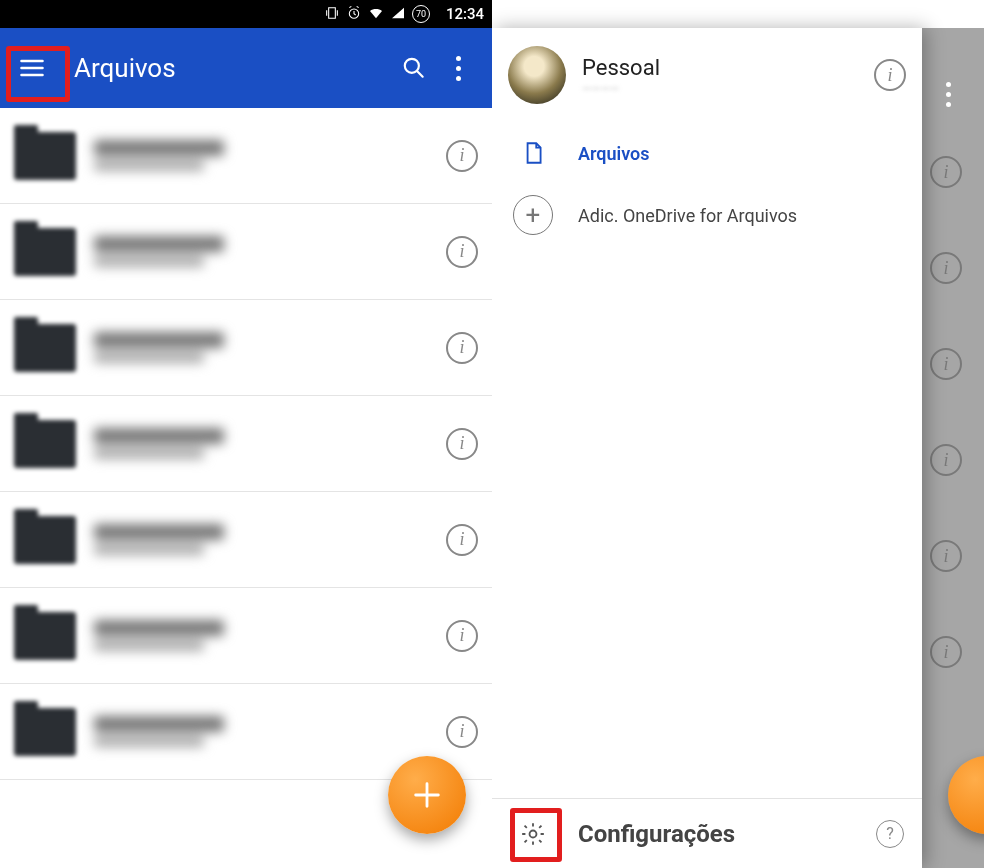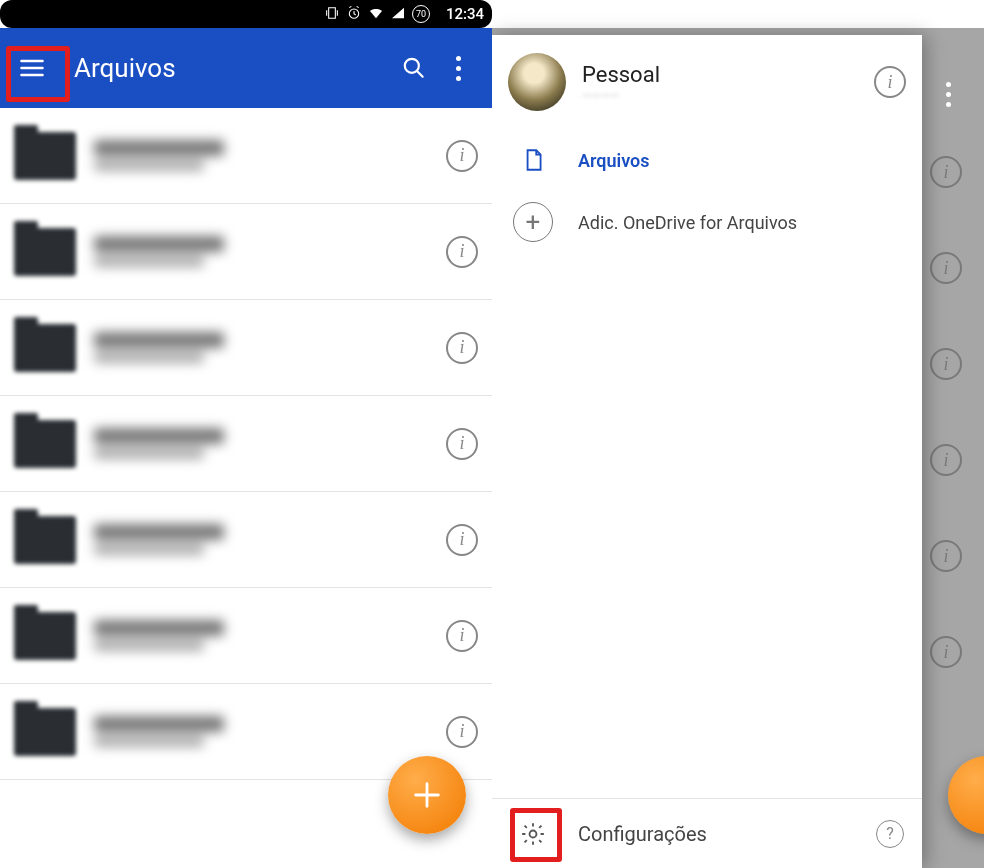--- a/index.html
+++ b/index.html
@@ -23,21 +23,20 @@
   .status-bar {
     height: 28px;
     background: #000;
     color: #fff;
     display: flex;
     align-items: center;
     justify-content: flex-end;
     padding: 0 8px;
     font-size: 14px;
     gap: 6px;
-    border-radius: 12px;
   }
   .status-bar .left-icons {
     display: flex;
     gap: 6px;
     margin-right: auto;
     margin-left: 4px;
   }
   .status-bar svg { width: 16px; height: 16px; fill: #fff; }
   .status-num {
     width: 18px; height: 18px; border: 1.5px solid #fff; border-radius: 50%;
@@ -142,21 +141,21 @@
   }
   .right-dim .info-btn { color:#555; border-color:#555; }
   .right-fab {
     position:absolute; bottom:34px; right:-42px;
     width: 78px; height: 78px; border-radius:50%;
     background: radial-gradient(circle at 35% 30%, #ffad4a, #f27a00);
     box-shadow: 0 6px 14px rgba(0,0,0,.35);
   }
 
   .drawer {
-    position:absolute; top:35px; left:0; bottom:0;
+    position:absolute; top:28px; left:0; bottom:0;
     width: 430px; background:#fff;
     box-shadow: 4px 0 18px rgba(0,0,0,.3);
     display:flex; flex-direction:column;
   }
   .drawer-header {
     display:flex; align-items:center;
     padding: 18px 16px 12px 16px;
     gap: 16px;
   }
   .avatar {
@@ -399,18 +398,18 @@
       </div>
     </div>
 
     <div class="drawer-footer">
       <span class="nav-icon">
           <svg viewBox="0 0 24 24">
             <circle cx="12" cy="12" r="3.2"></circle>
             <path d="M12 2v3M12 19v3M4.2 4.2l2.1 2.1M17.7 17.7l2.1 2.1M2 12h3M19 12h3M4.2 19.8l2.1-2.1M17.7 6.3l2.1-2.1"></path>
           </svg>
         </span>
-      <span style="font-size:20px; color:#444;">Configurações</span>
+      <span style="font-size:24px; color:#444;font-weight:bold;">Configurações</span>
       <div class="help-btn">?</div>
       <div class="highlight-box hl-gear"></div>
     </div>
   </div>
 </div>
 
 </body></html>

